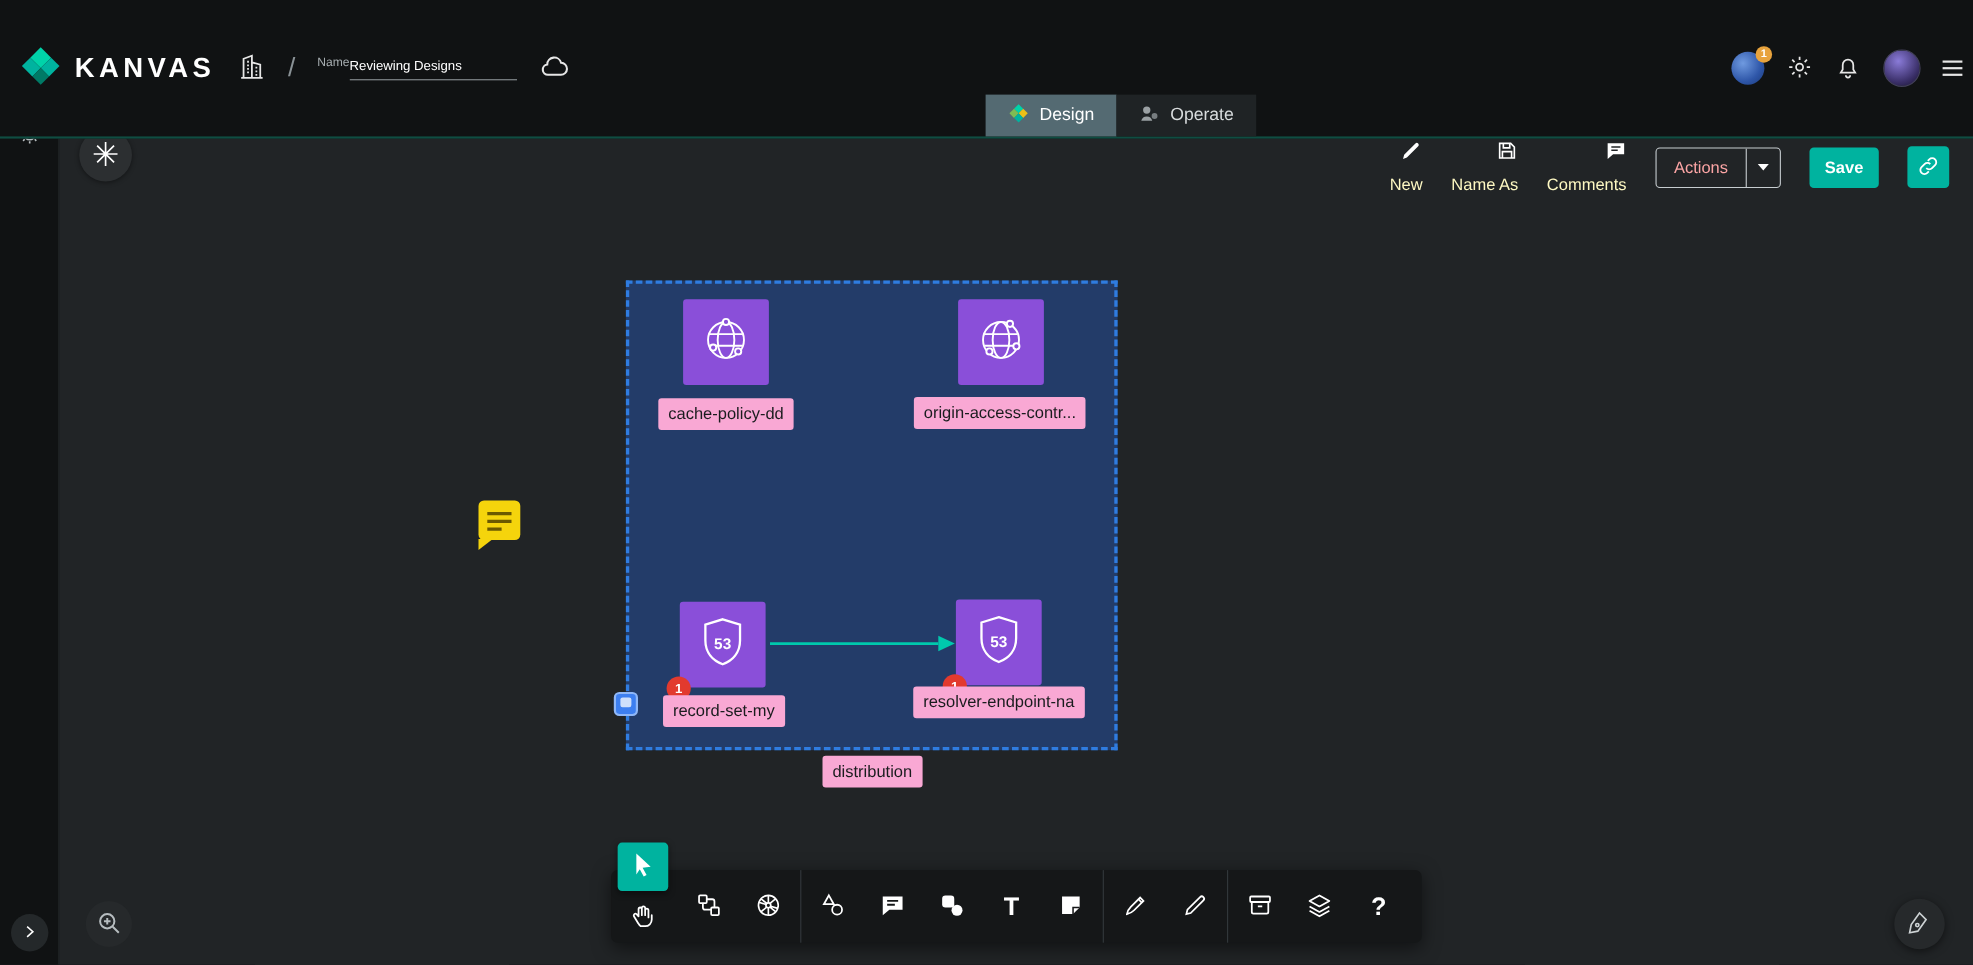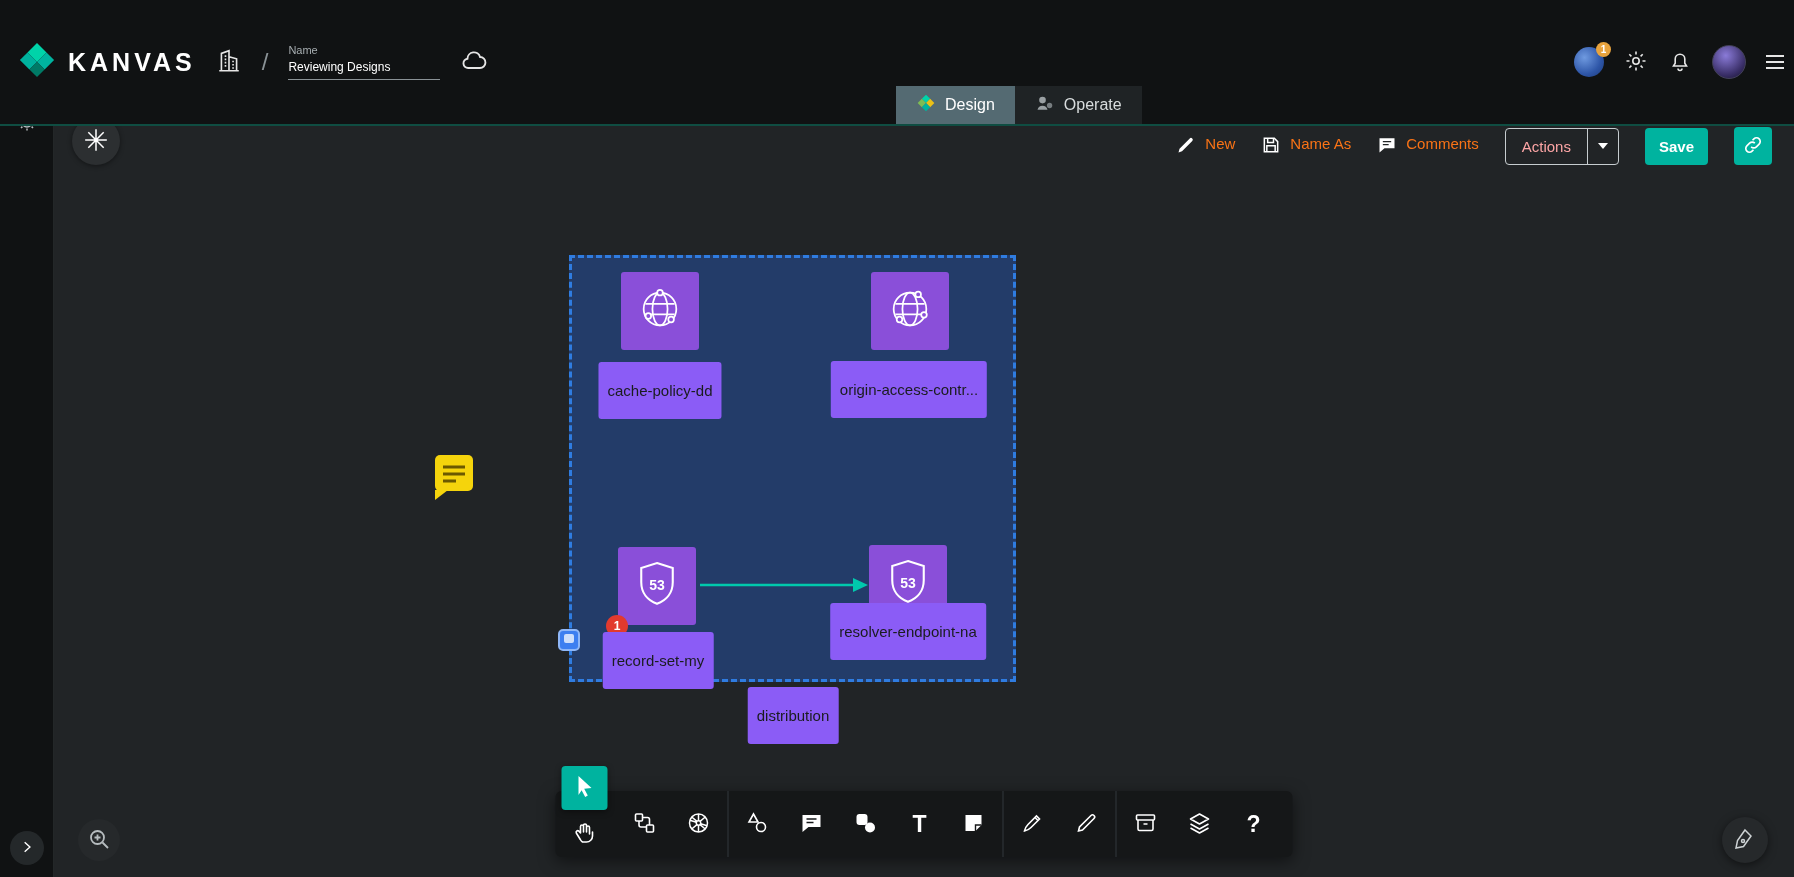--- a/index.html
+++ b/index.html
@@ -8,21 +8,21 @@
   button { cursor:pointer; }
 
   
   .topbar { position:absolute; top:0; left:0; right:0; height:126px; background:#101213;
             border-bottom:2px solid #0f4d42; display:flex; align-items:center; padding-left:18px; z-index:30; }
   .hleft { display:flex; align-items:center; gap:20px; }
   .logo { display:flex; align-items:center; gap:12px; cursor:pointer; }
   .logo-text { font-size:25px; font-weight:700; letter-spacing:4px; color:#fff; }
   .hicon { background:none; border:none; display:flex; align-items:center; justify-content:center; }
   .slash { color:#8a9296; font-size:24px; font-weight:300; }
-  .name-field { display:flex; flex-direction:column;justify-content:space-between; }
+  .name-field { display:flex; flex-direction:row;justify-content:space-between; }
   .name-field label { font-size:11px; color:#a6adb0; margin-bottom:2px; }
   .name-field input { background:transparent; border:none; border-bottom:1px solid #8a9296;
                       color:#fff; font-size:12px; width:152px; padding:2px 0 5px; outline:none;
                       font-family:"Liberation Sans", sans-serif; }
   .tabs { position:absolute; left:896px; bottom:0; display:flex; align-items:flex-end;border-radius:14px; }
   .tab { display:flex; align-items:center; gap:9px; height:38px; padding:0 20px; font-size:16px;
          color:#d8dcdd; cursor:pointer; }
   .tab.active { background:#546a72; color:#fff; }
   .tab.inactive { background:#1f2325; }
   .hright { margin-left:auto; display:flex; align-items:center; gap:20px; padding-right:10px; }
@@ -46,43 +46,43 @@
              border-radius:50%; background:#24282a; border:none; color:#fff;
              display:flex; align-items:center; justify-content:center; }
   .canvas { position:absolute; top:0; left:54px; right:0; bottom:0; background:#212426; overflow:hidden; }
 
   .snowflake { position:absolute; left:18px; top:18px; width:48px; height:48px; border-radius:50%;
              background:#2c2f31; border:none; display:flex; align-items:center; justify-content:center;
              box-shadow:0 1px 5px rgba(0,0,0,.45); }
 
   
   .canvas-toolbar { position:absolute; top:28px; right:22px; display:flex; align-items:center; gap:26px; }
-  .ct-btn { display:flex; align-items:flex-start; gap:9px; color:#f97316; font-size:15px; background:none; border:none; }
+  .ct-btn { display:flex; align-items:flex-end; gap:9px; color:#fef9c3; font-size:15px; background:none; border:none;flex-direction:column; }
   .actions-btn { display:flex; align-items:stretch; border:1px solid #c7cdd0; border-radius:4px; overflow:hidden; }
   .actions-main { padding:9px 16px; font-size:15px; color:#fca5a5; background:none; border:none; }
   .actions-caret { padding:0 10px; border-left:1px solid #c7cdd0; background:none; border-top:none;
              border-bottom:none; border-right:none; display:flex; align-items:center; }
   .caret { width:0; height:0; border-left:5px solid transparent; border-right:5px solid transparent;
              border-top:6px solid #fff; }
   .share-btn { background:#00B39F; color:#fff; border:none; border-radius:4px; padding:10px 14px;
              font-size:15px; font-weight:700; }
   .link-btn { background:#00B39F; width:38px; height:38px; border-radius:4px; border:none;
              display:flex; align-items:center; justify-content:center; }
 
   
   .selection { position:absolute; left:515px; top:156px; width:447px; height:427px;
              background:rgba(38,80,160,0.55); border:3px dashed #2F7CE0; }
   .node { position:absolute; width:78px; height:78px; background:#8A4FD9; border-radius:3px;
              display:flex; align-items:center; justify-content:center; cursor:pointer; }
   .node svg { width:56px; height:56px; }
   .node-badge { position:absolute; left:-12px; bottom:-12px; width:22px; height:22px; border-radius:50%;
              background:#E23A2E; color:#fff; font-size:12px; font-weight:700;
              display:flex; align-items:center; justify-content:center; }
-  .node-label { position:absolute; transform:translateX(-50%); background:#8b5cf6; color:#1a1c1e;
-             font-size:15px; padding:20px 9px; border-radius:3px; white-space:nowrap; cursor:pointer; }
+  .node-label { position:absolute; transform:translateX(-50%); background:#f9a8d4; color:#1a1c1e;
+             font-size:15px; padding:6px 9px; border-radius:3px; white-space:nowrap; cursor:pointer; }
   .edge { position:absolute; }
   .comment-marker { position:absolute; left:381px; top:356px; width:38px; height:36px;
              background:#F5D40C; border-radius:5px; cursor:pointer; }
   .comment-marker::after { content:''; position:absolute; left:0; bottom:-9px;
              border-top:10px solid #F5D40C; border-right:13px solid transparent; }
   .blue-handle { position:absolute; left:504px; top:530px; width:22px; height:22px; border-radius:5px;
              background:#3d7ff0; border:2px solid #8fb7f7; cursor:pointer; }
   .blue-handle i { display:block; margin:3px auto 0; width:10px; height:9px; border-radius:2px;
              background:rgba(255,255,255,.75); }
 
@@ -315,21 +315,21 @@
     </div>
 
     <svg class="edge" style="left:644px; top:476px;" width="172" height="20">
       <line x1="2" y1="10" x2="155" y2="10" stroke="#00C9AD" stroke-width="2.5"></line>
       <polygon points="155,3 170,10 155,17" fill="#00C9AD"></polygon>
     </svg>
 
     <div class="node-label" style="left:606px; top:263px;">cache-policy-dd</div>
     <div class="node-label" style="left:855px; top:262px;">origin-access-contr...</div>
     <div class="node-label" style="left:604px; top:533px;">record-set-my</div>
-    <div class="node-label" style="left:854px; top:504px;">resolver-endpoint-na</div>
+    <div class="node-label" style="left:854px; top:525px;">resolver-endpoint-na</div>
     <div class="node-label" style="left:739px; top:588px;">distribution</div>
 
     <div class="comment-marker">
       <svg width="38" height="36" viewBox="0 0 38 36">
         <path d="M8 12h22M8 19h22M8 26h13" stroke="#6b5900" stroke-width="3" fill="none"></path>
       </svg>
     </div>
 
     <div class="blue-handle">
         <i></i>

